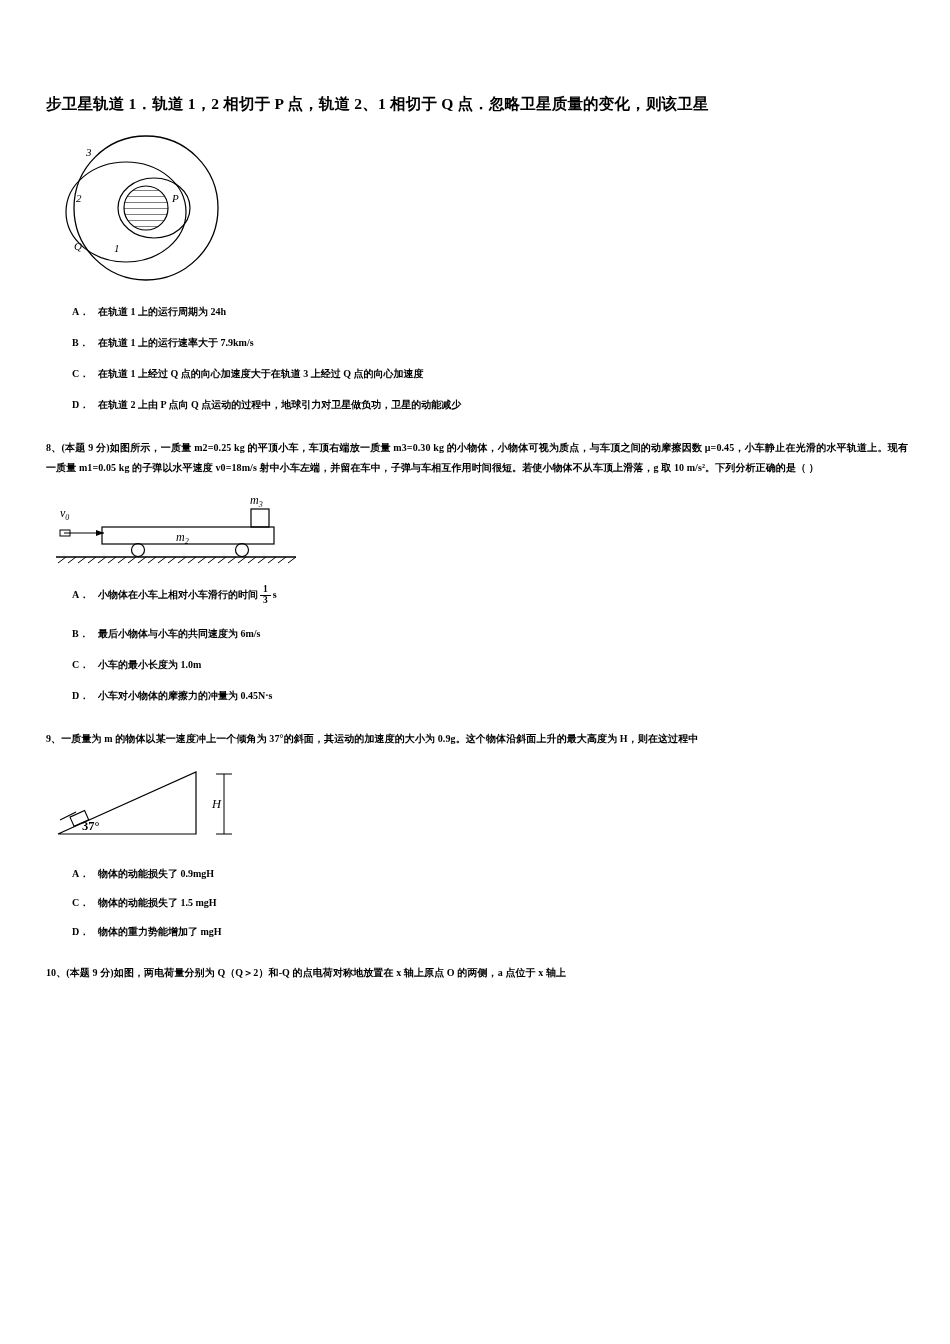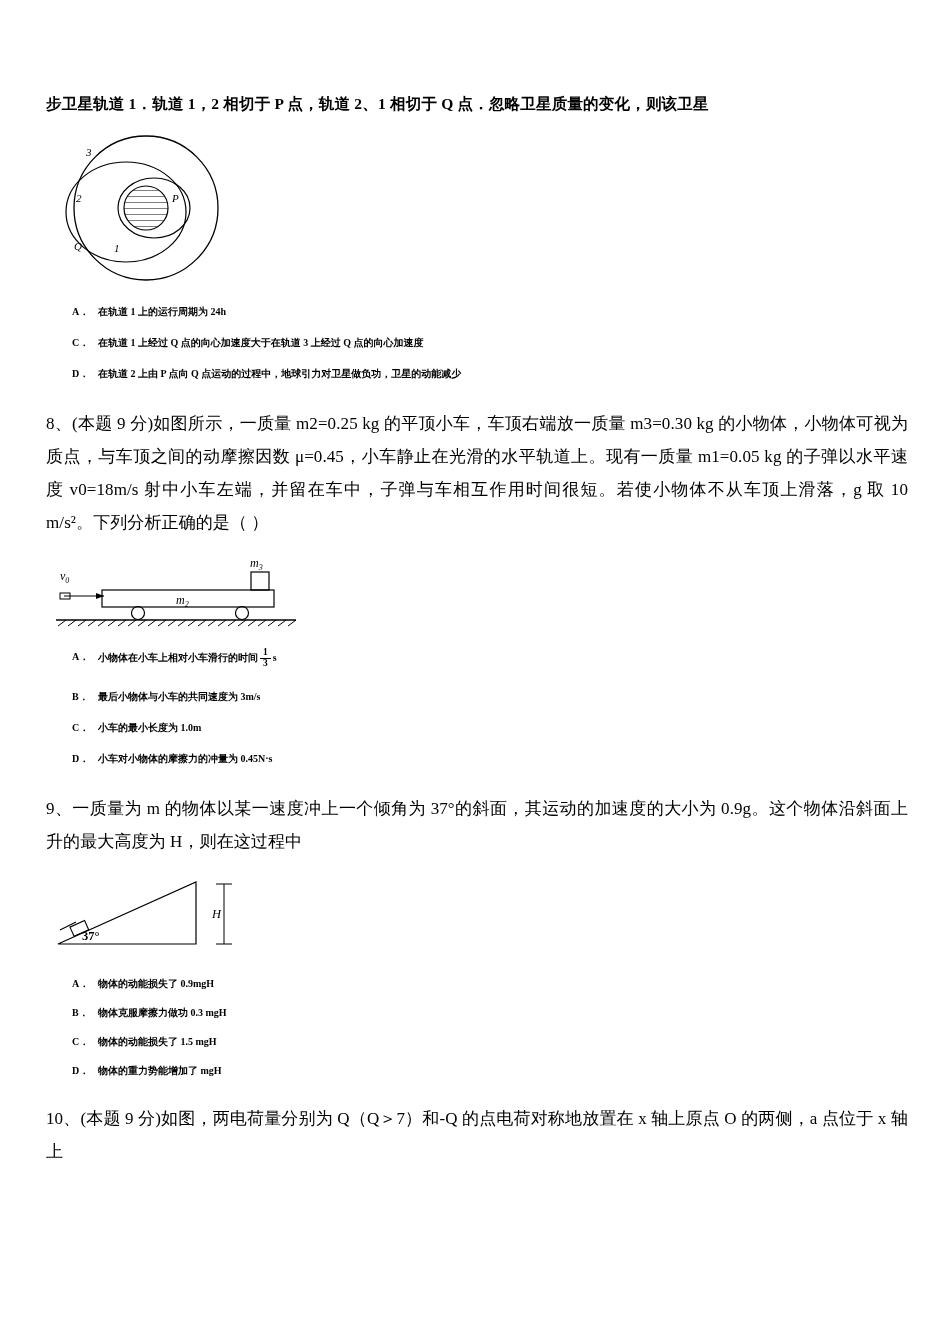--- a/index.html
+++ b/index.html
@@ -32,23 +32,23 @@
     margin: 0;
   }
   .q-line {
     font-size: 15.5px;
     line-height: 1.55;
     font-weight: bold;
     letter-spacing: 0.2px;
     margin-bottom: 2px;
   }
   .q-body {
-    font-size: 17px;
+    font-size: 10px;
     line-height: 1.95;
-    font-weight: normal;
+    font-weight: bold;
     text-align: justify;
     letter-spacing: 0.1px;
   }
   .opt {
     font-size: 10px;
     font-weight: bold;
     line-height: 1.6;
     margin: 0 0 15px 26px;
   }
   .opt .lbl {
@@ -104,20 +104,23 @@
         <text x="40" y="26" font-size="11" font-style="italic" font-family="'Liberation Serif',serif">3</text>
         <text x="30" y="72" font-size="11" font-style="italic" font-family="'Liberation Serif',serif">2</text>
         <text x="28" y="120" font-size="11" font-style="italic" font-family="'Liberation Serif',serif">Q</text>
         <text x="68" y="122" font-size="11" font-style="italic" font-family="'Liberation Serif',serif">1</text>
         <text x="126" y="72" font-size="11" font-style="italic" font-family="'Liberation Serif',serif">P</text>
       </svg>
     </div>
 
     <p class="opt">
       <span class="lbl">A．</span><span>在轨道 1 上的运行周期为 24h</span>
+    </p>
+    <p class="opt">
+      <span class="lbl">B．</span><span>在轨道 1 上的运行速率大于 7.9km/s</span>
     </p>
     <p class="opt">
       <span class="lbl">C．</span><span>在轨道 1 上经过 Q 点的向心加速度大于在轨道 3 上经过 Q 点的向心加速度</span>
     </p>
     <p class="opt">
       <span class="lbl">D．</span><span>在轨道 2 上由 P 点向 Q 点运动的过程中，地球引力对卫星做负功，卫星的动能减少</span>
     </p>
 
     <div class="spacer-sm"></div>
 
@@ -169,21 +172,21 @@
           <line x1="232" y1="72" x2="240" y2="66"></line>
             <line x1="242" y1="72" x2="250" y2="66"></line>
         </g>
       </svg>
     </div>
 
     <p class="opt" style="margin-bottom:20px;">
       <span class="lbl">A．</span><span>小物体在小车上相对小车滑行的时间</span><span class="frac"><span class="num">1</span><span class="den">3</span></span><span>s</span>
     </p>
     <p class="opt">
-      <span class="lbl">B．</span><span>最后小物体与小车的共同速度为 3m/s</span>
+      <span class="lbl">B．</span><span>最后小物体与小车的共同速度为 6m/s</span>
     </p>
     <p class="opt">
       <span class="lbl">C．</span><span>小车的最小长度为 1.0m</span>
     </p>
     <p class="opt">
       <span class="lbl">D．</span><span>小车对小物体的摩擦力的冲量为 0.45N·s</span>
     </p>
 
     <div class="spacer-sm"></div>
 
@@ -205,29 +208,26 @@
         <line x1="170" y1="12" x2="186" y2="12" stroke="#000" stroke-width="1"></line>
         <line x1="170" y1="72" x2="186" y2="72" stroke="#000" stroke-width="1"></line>
         <text x="166" y="46" font-size="12.5" font-style="italic" font-family="'Liberation Serif',serif">H</text>
       </svg>
     </div>
 
     <p class="opt opt-tight">
       <span class="lbl">A．</span><span>物体的动能损失了 0.9mgH</span>
     </p>
     <p class="opt opt-tight">
-      <span class="lbl">B．</span><span>物体克服摩擦力做功 0.3 mgH</span>
-    </p>
-    <p class="opt opt-tight">
       <span class="lbl">C．</span><span>物体的动能损失了 1.5 mgH</span>
     </p>
     <p class="opt opt-tight">
       <span class="lbl">D．</span><span>物体的重力势能增加了 mgH</span>
     </p>
 
     <div class="spacer-sm"></div>
 
     <p class="q-body">
-      <span>10、</span><span>(本题 9 分)</span><span>如图，两电荷量分别为 Q（Q＞7）和-Q 的点电荷对称地放置在 x 轴上原点 O 的两侧，a 点位于 x 轴上</span>
+      <span>10、</span><span>(本题 9 分)</span><span>如图，两电荷量分别为 Q（Q＞2）和-Q 的点电荷对称地放置在 x 轴上原点 O 的两侧，a 点位于 x 轴上</span>
     </p>
 
   </div>
 </div>
 
 </body></html>

